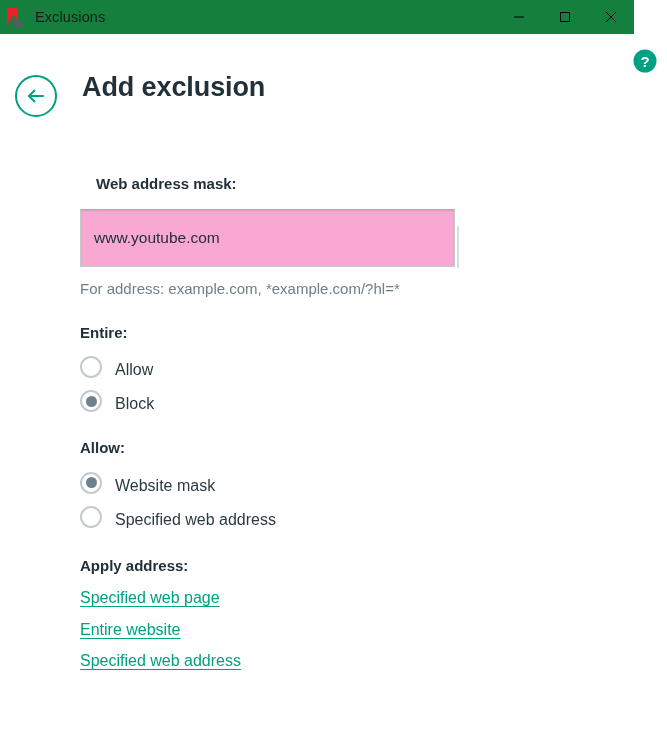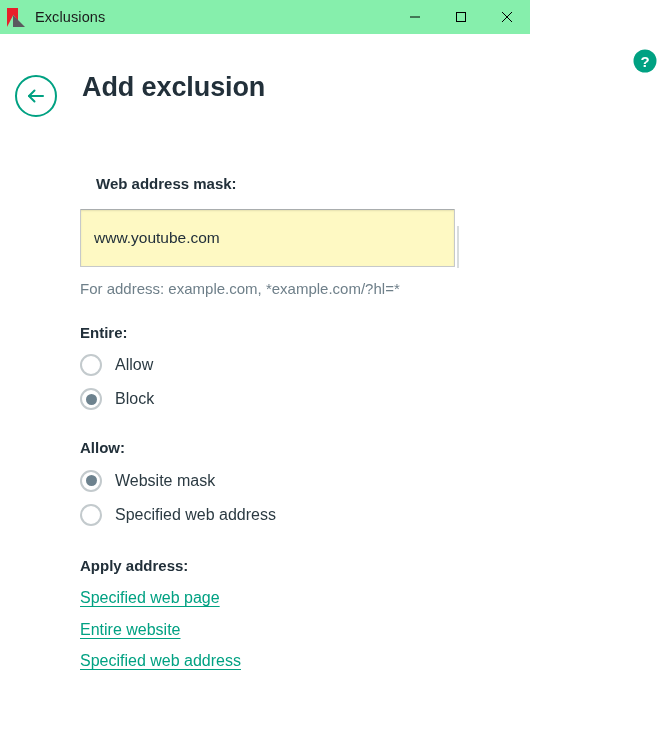--- a/index.html
+++ b/index.html
@@ -13,23 +13,23 @@
     font-family: "Liberation Sans", sans-serif;
     color: #2b3a42;
     overflow: hidden;
     position: relative;
   }
 
   
   .titlebar {
     position: absolute;
     top: 0; left: 0;
-    width: 530px;
+    width: 634px;
     height: 34px;
-    background: #86efac;
+    background: #15803d;
     display: flex;
   }
   .title-left {
     display: flex;
     align-items: center;
     padding-left: 7px;
     gap: 9px;
     flex: 1 1 auto;
     min-width: 0;
   }
@@ -136,21 +136,21 @@
   .text-input {
     display: block;
     box-sizing: border-box;
     margin-top: 15px;
     width: 375px;
     height: 58px;
     padding: 0 13px;
     font-family: "Liberation Sans", sans-serif;
     font-size: 15.5px;
     color: #22303a;
-    background: #fef9c3;
+    background: #f9a8d4;
     border: 1px solid #c6c9ca;
     border-top-color: #a9adae;
     border-radius: 1px;
     outline: none;
     box-shadow: inset 0 1px 2px rgba(0,0,0,0.10);
   }
   .input-shadow-wrap {
     position: relative;
     width: 377px;
   }
@@ -175,21 +175,21 @@
   }
   .group-label {
     font-size: 15px;
     font-weight: bold;
     color: #22303a;
     line-height: 1.1;
     margin-bottom: 11px;
   }
   .radio-row {
     display: flex;
-    align-items: center;
+    align-items: flex-end;
     height: 26px;
     margin-bottom: 8px;
     cursor: pointer;
     width: fit-content;
   }
   .radio-mark {
     width: 22px;
     height: 22px;
     border-radius: 50%;
     border: 2px solid #c3cacd;

